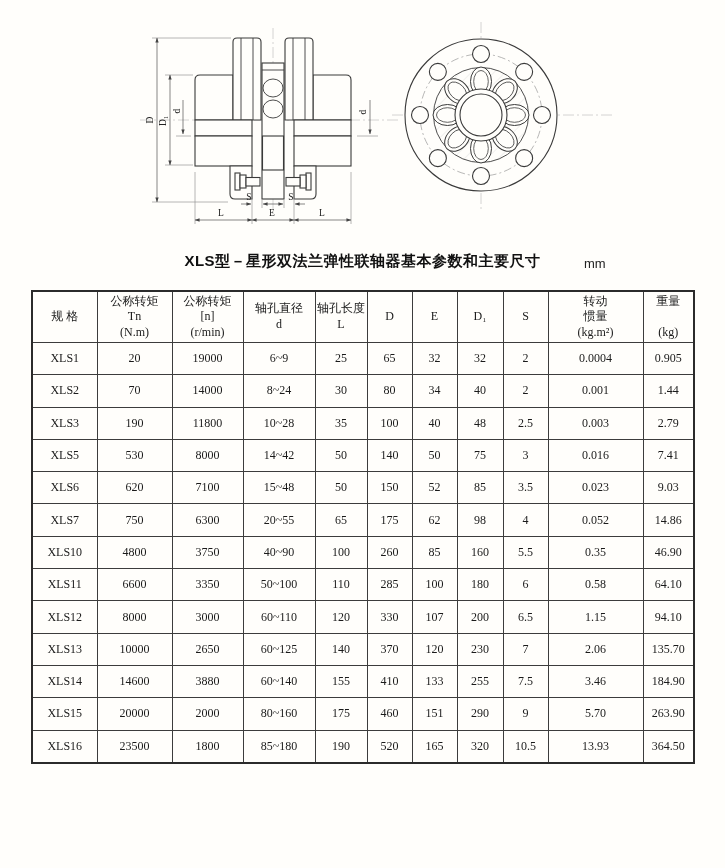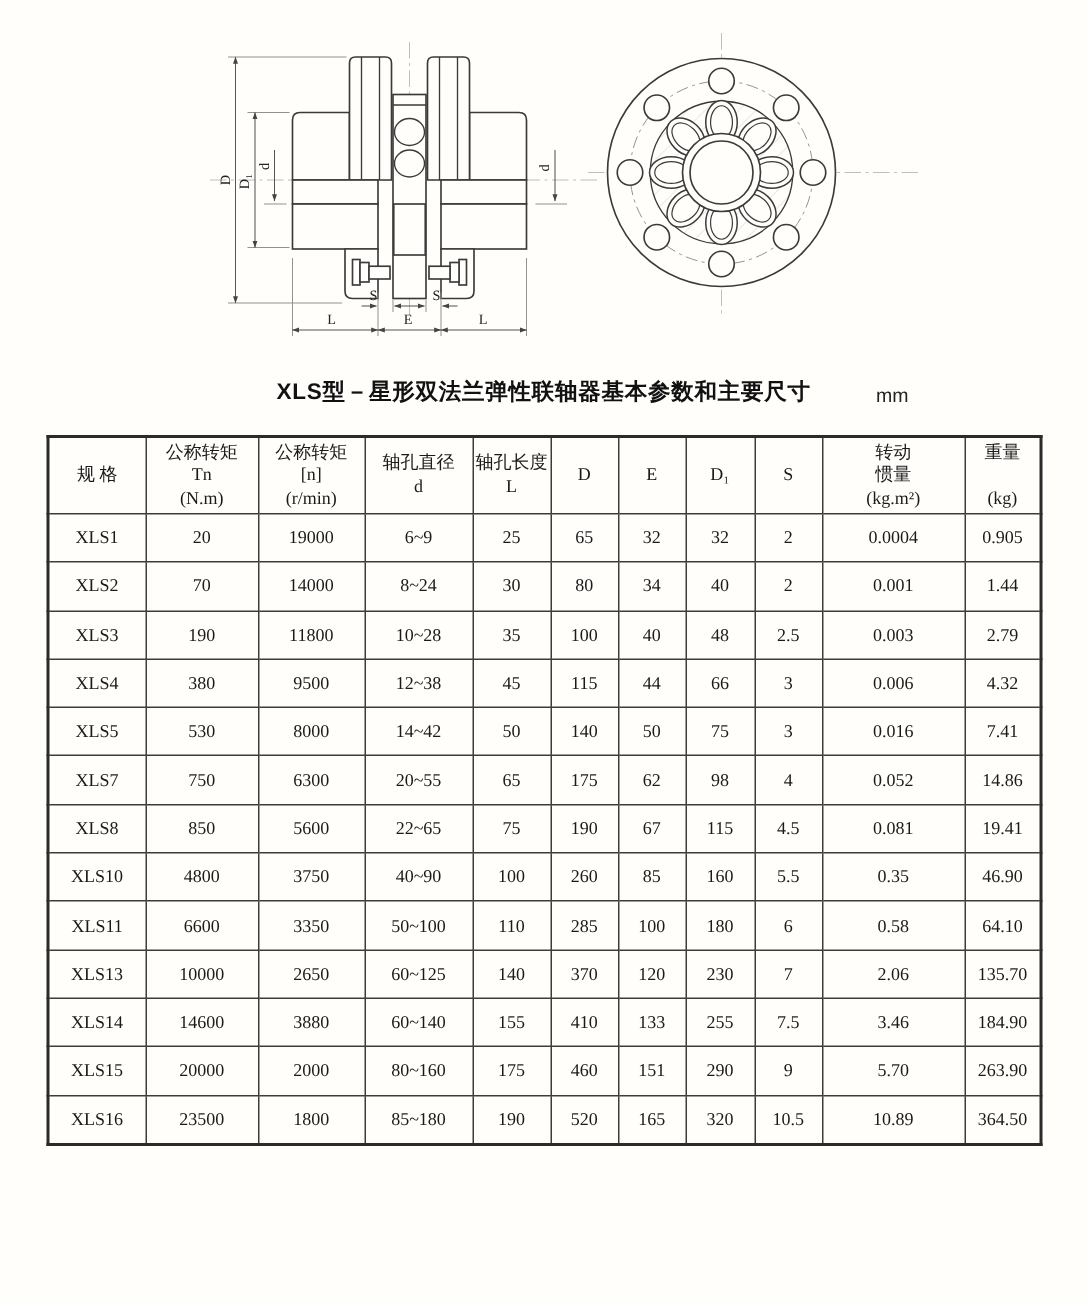--- a/index.html
+++ b/index.html
@@ -247,72 +247,59 @@
           <td>10~28</td>
           <td>35</td>
           <td>100</td>
           <td>40</td>
           <td>48</td>
           <td>2.5</td>
           <td>0.003</td>
           <td>2.79</td>
         </tr>
         <tr>
-          <td>XLS4</td>
-          <td>380</td>
-          <td>9500</td>
-          <td>12~38</td>
-          <td>45</td>
-          <td>115</td>
-          <td>44</td>
-          <td>66</td>
-          <td>3</td>
-          <td>0.006</td>
-          <td>4.32</td>
-        </tr>
-        <tr>
           <td>XLS5</td>
           <td>530</td>
           <td>8000</td>
           <td>14~42</td>
           <td>50</td>
           <td>140</td>
           <td>50</td>
           <td>75</td>
           <td>3</td>
           <td>0.016</td>
           <td>7.41</td>
         </tr>
         <tr>
+          <td>XLS6</td>
+          <td>620</td>
+          <td>7100</td>
+          <td>15~48</td>
+          <td>50</td>
+          <td>150</td>
+          <td>52</td>
+          <td>85</td>
+          <td>3.5</td>
+          <td>0.023</td>
+          <td>9.03</td>
+        </tr>
+        <tr>
           <td>XLS7</td>
           <td>750</td>
           <td>6300</td>
           <td>20~55</td>
           <td>65</td>
           <td>175</td>
           <td>62</td>
           <td>98</td>
           <td>4</td>
           <td>0.052</td>
           <td>14.86</td>
         </tr>
         <tr>
-          <td>XLS8</td>
-          <td>850</td>
-          <td>5600</td>
-          <td>22~65</td>
-          <td>75</td>
-          <td>190</td>
-          <td>67</td>
-          <td>115</td>
-          <td>4.5</td>
-          <td>0.081</td>
-          <td>19.41</td>
-        </tr>
-        <tr>
           <td>XLS10</td>
           <td>4800</td>
           <td>3750</td>
           <td>40~90</td>
           <td>100</td>
           <td>260</td>
           <td>85</td>
           <td>160</td>
           <td>5.5</td>
           <td>0.35</td>
@@ -325,20 +312,33 @@
           <td>50~100</td>
           <td>110</td>
           <td>285</td>
           <td>100</td>
           <td>180</td>
           <td>6</td>
           <td>0.58</td>
           <td>64.10</td>
         </tr>
         <tr>
+          <td>XLS12</td>
+          <td>8000</td>
+          <td>3000</td>
+          <td>60~110</td>
+          <td>120</td>
+          <td>330</td>
+          <td>107</td>
+          <td>200</td>
+          <td>6.5</td>
+          <td>1.15</td>
+          <td>94.10</td>
+        </tr>
+        <tr>
           <td>XLS13</td>
           <td>10000</td>
           <td>2650</td>
           <td>60~125</td>
           <td>140</td>
           <td>370</td>
           <td>120</td>
           <td>230</td>
           <td>7</td>
           <td>2.06</td>
@@ -373,19 +373,19 @@
         <tr>
           <td>XLS16</td>
           <td>23500</td>
           <td>1800</td>
           <td>85~180</td>
           <td>190</td>
           <td>520</td>
           <td>165</td>
           <td>320</td>
           <td>10.5</td>
-          <td>10.89</td>
+          <td>13.93</td>
           <td>364.50</td>
         </tr>
       </tbody>
   </table>
 
 </div>
 
 </body></html>

